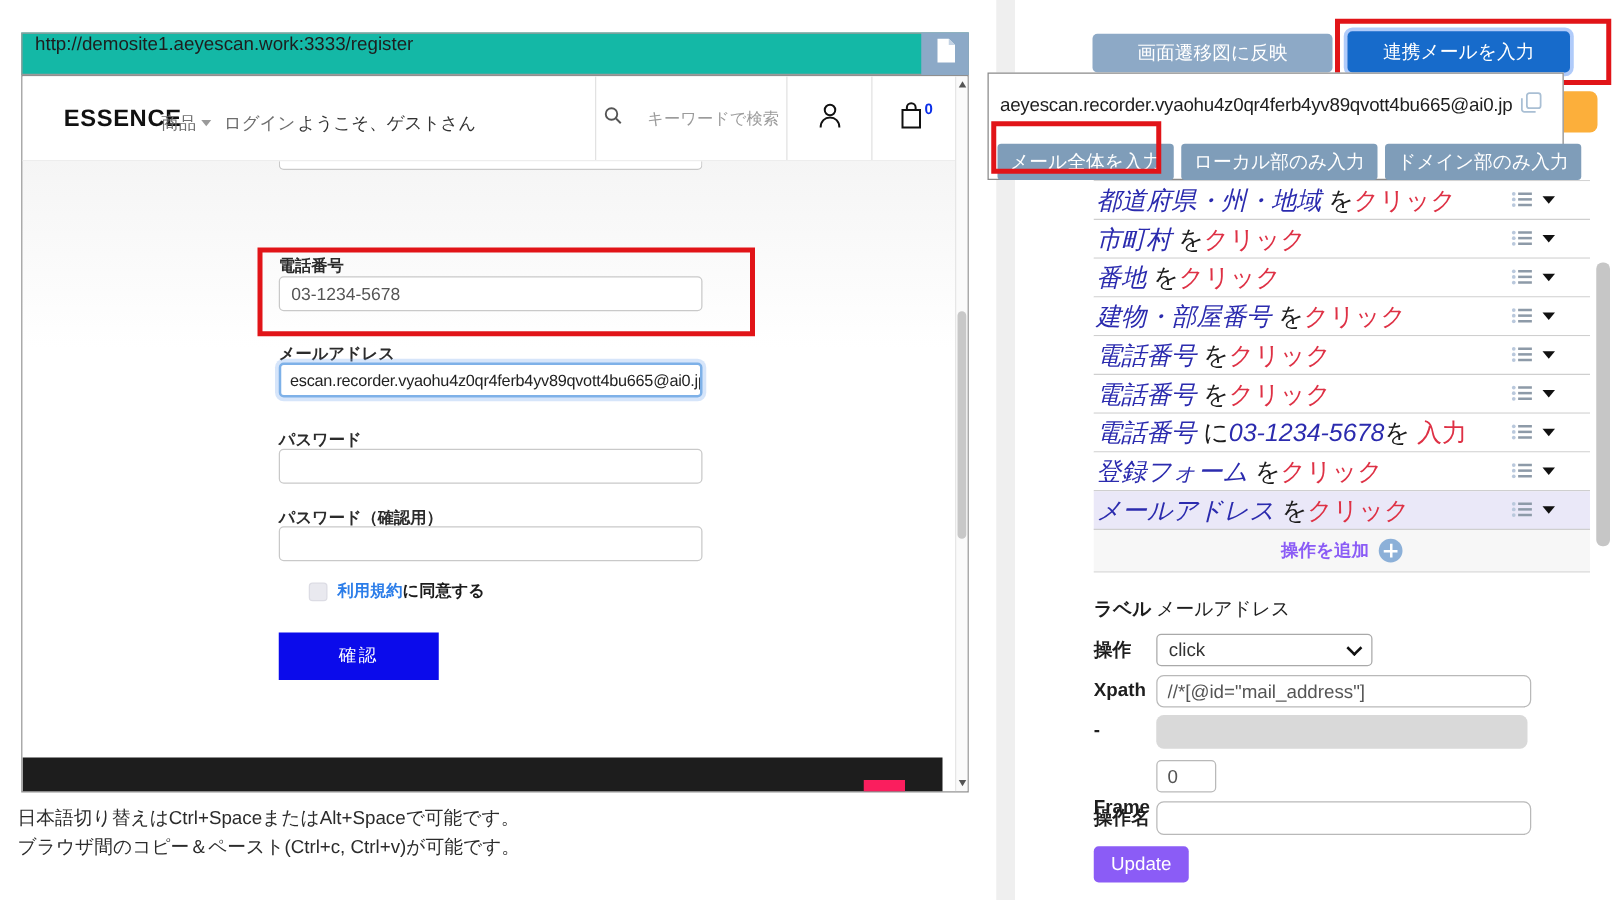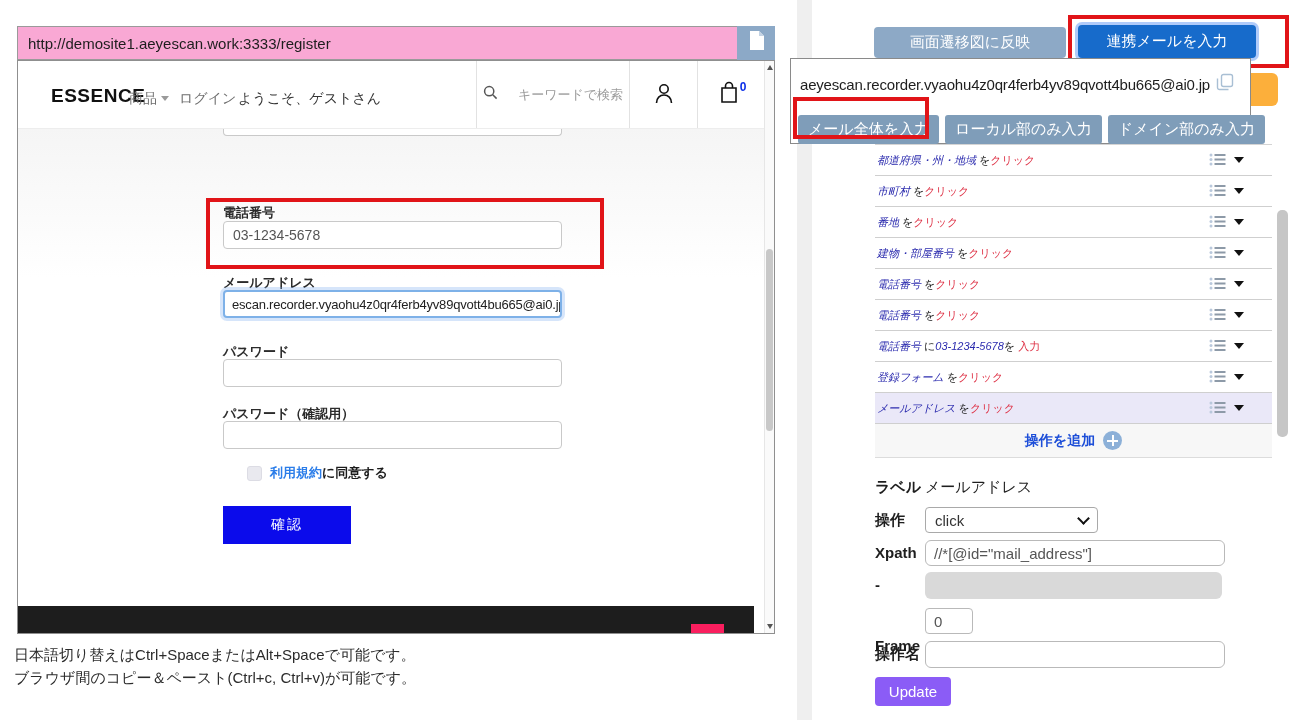--- a/index.html
+++ b/index.html
@@ -1,22 +1,22 @@
 <!DOCTYPE html>
 <html><head>
 <meta charset="utf-8">
 <style>
   html,body{margin:0;padding:0;background:#fff;}
   .stage{position:relative;width:1299px;height:720px;background:#fff;overflow:hidden;
          font-family:"Liberation Sans",sans-serif;color:#222;}
   .abs{position:absolute;}
 
   
-  .url-bar{left:17px;top:26px;width:758px;height:34px;border:1px solid #9a9a9a;background:#f9a8d4;
-           display:flex;align-items:center;box-sizing:border-box;}
+  .url-bar{left:17px;top:26px;width:758px;height:34px;border:1px solid #9a9a9a;background:#14b8a6;
+           display:flex;box-sizing:border-box;}
   .url-text{flex:1;padding:0 10px;font-size:15px;color:#1e1e1e;white-space:nowrap;overflow:hidden;}
   .url-copy{width:38px;height:34px;margin:-1px -1px -1px 0;background:#8CA9C7;display:flex;
             align-items:center;justify-content:center;}
   .viewport{left:17px;top:60px;width:758px;height:574px;border:1px solid #8f8f8f;background:#fff;
             box-sizing:border-box;overflow:hidden;}
 
   .site-header{position:absolute;left:0;top:0;right:10px;height:67px;background:#fff;z-index:2;
                border-bottom:1px solid #ededed;}
   .logo{position:absolute;left:33px;top:24px;font-size:19px;font-weight:800;letter-spacing:.5px;color:#111;}
   .nav-products{position:absolute;left:111px;top:29px;font-size:14px;color:#6e6e6e;}
@@ -79,29 +79,29 @@
   .popup{left:790px;top:58px;width:461px;height:86px;background:#fff;border:1px solid #8a8a8a;
          box-sizing:border-box;z-index:10;}
   .popup-email-row{position:absolute;left:9px;top:14px;display:flex;align-items:center;gap:6px;}
   .popup-email{font-size:15px;color:#1e1e1e;letter-spacing:-.2px;}
   .popup-btns{position:absolute;left:7px;top:44px;display:flex;gap:6px;margin-top:12px;}
   .popup-btn{background:#7F9DB9;color:#fff;font-size:15px;padding:5px 10px;border-radius:3px;white-space:nowrap;}
   .rb-fullmail{left:793px;top:97px;width:136px;height:42px;z-index:20;}
 
   .action-list{left:875px;top:144px;width:397px;z-index:1;border-top:1px solid #d4d4d4;}
   .action-row{position:relative;height:31px;border-bottom:1px solid #cfcfcf;display:flex;align-items:center;
-              font-size:11px;background:#fff;padding-left:2px;box-sizing:border-box;}
+              font-size:20px;background:#fff;padding-left:2px;box-sizing:border-box;}
   .action-row.selected{background:#EAE8F8;}
   .seg-t{color:#2B2BAE;font-style:italic;}
   .seg-p{color:#1c1c1c;}
   .seg-v{color:#DE3145;}
   .row-icons{position:absolute;right:28px;top:0;height:100%;display:flex;align-items:center;gap:8px;}
   .caret-down{width:0;height:0;border-left:5px solid transparent;border-right:5px solid transparent;border-top:6px solid #111;}
   .add-row{height:33px;background:#f7f7f7;border-bottom:1px solid #dcdcdc;display:flex;align-items:center;
-           justify-content:center;gap:8px;font-size:14px;font-weight:700;color:#1d4ed8;}
+           justify-content:center;gap:8px;font-size:14px;font-weight:700;color:#8b5cf6;}
   .plus-circle{width:19px;height:19px;border-radius:50%;background:#8CB0D8;position:relative;}
   .plus-circle::before,.plus-circle::after{content:"";position:absolute;background:#fff;}
   .plus-circle::before{left:4px;top:8.5px;width:11px;height:2px;}
   .plus-circle::after{left:8.5px;top:4px;width:2px;height:11px;}
   .panel-thumb{left:1277px;top:210px;width:11px;height:227px;background:#c6c6c6;border-radius:5px;}
 
   .detail-form{left:875px;top:478px;width:400px;font-size:15px;}
   .d-key{position:absolute;left:0;font-weight:700;color:#1e1e1e;}
   .d-val{position:absolute;left:50px;color:#1e1e1e;}
   .op-select{position:absolute;left:50px;top:29px;width:173px;height:26px;border:1px solid #a9a9a9;border-radius:4px;

